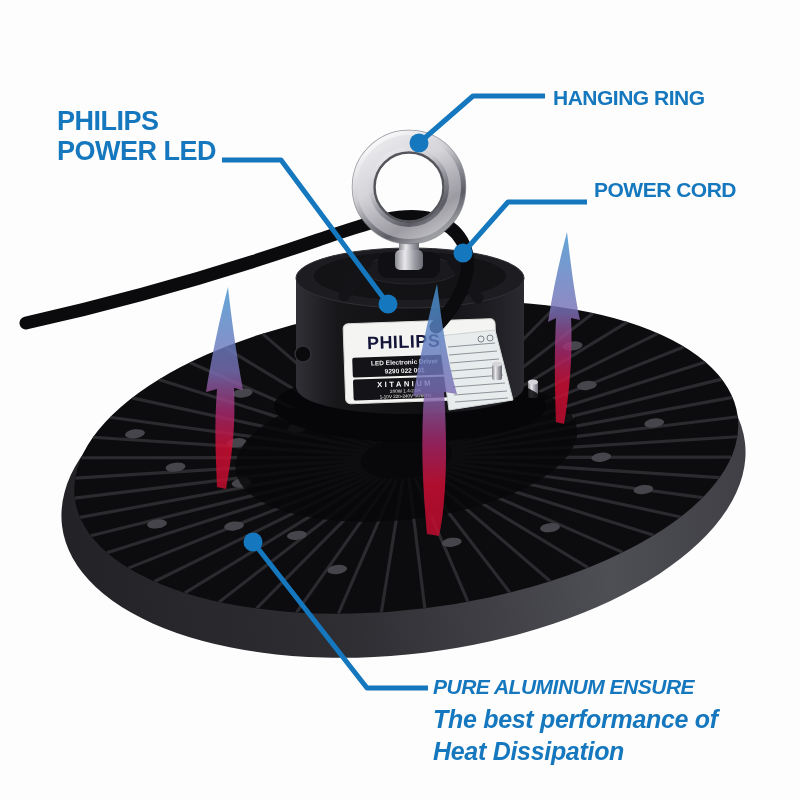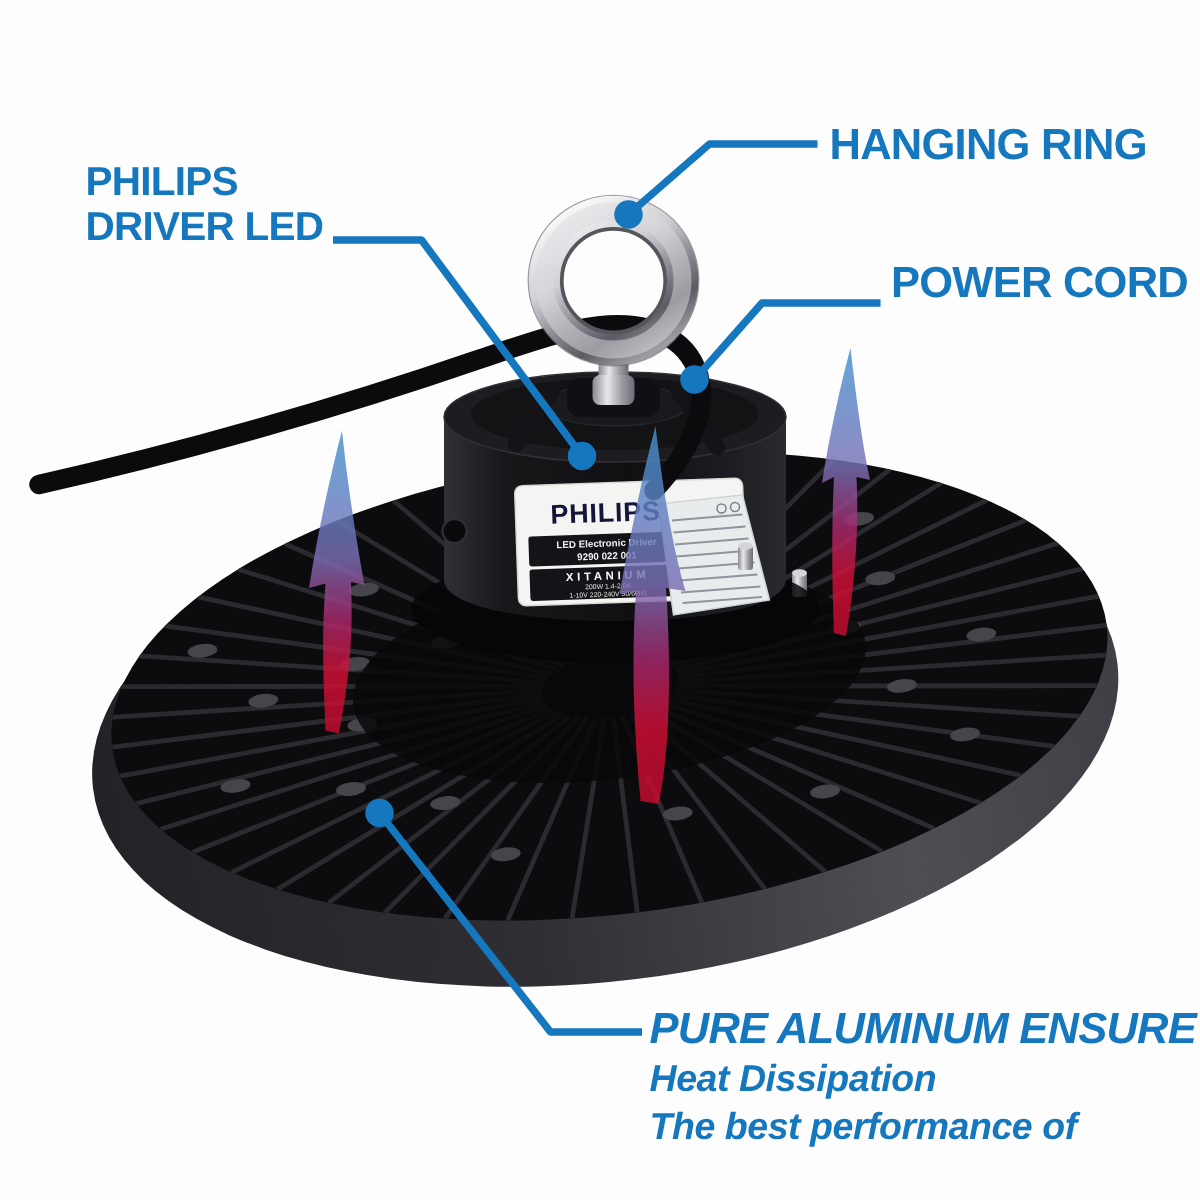--- a/index.html
+++ b/index.html
@@ -1,20 +1,20 @@
 <!DOCTYPE html>
 <html><head>
 <meta charset="utf-8">
 <style>
   html,body{margin:0;padding:0;}
   body{width:800px;height:800px;background:#fdfdfd;position:relative;overflow:hidden;
        font-family:"Liberation Sans",sans-serif;}
   .stage{position:absolute;left:0;top:0;width:800px;height:800px;}
   .callout{position:absolute;color:#1577bd;font-weight:700;white-space:nowrap;}
-  .co-line-lg{font-size:29px;line-height:33px;letter-spacing:-0.5px;text-align:center;}
+  .co-line-lg{font-size:21px;line-height:33px;letter-spacing:-0.5px;}
   .co-line-md{font-size:27px;line-height:30px;letter-spacing:-0.5px;}
   .co-line-sm{font-size:23px;line-height:28px;letter-spacing:-0.3px;}
   .co-line-sm2{font-size:25px;line-height:32px;letter-spacing:-0.3px;}
   #co-driver{left:57px;top:106px;}
   #co-hanging{left:553px;top:81px;}
   #co-power{left:594px;top:173px;}
   #co-aluminum{left:433px;top:670px;font-style:italic;}
   svg text{font-family:"Liberation Sans",sans-serif;}
   [data-name="heatsink-fins"] line{stroke:#2a2a2f;stroke-width:3.2;}
   [data-name="heatsink-bosses"] ellipse{fill:#45454b;}
@@ -223,24 +223,24 @@
   <g data-name="callout-dots" fill="#1577bd">
     <circle data-name="leader-dot-hanging-ring" cx="419" cy="143" r="9.5"></circle>
     <circle data-name="leader-dot-power-cord" cx="463" cy="253" r="9.5"></circle>
     <circle data-name="leader-dot-driver" cx="388" cy="304" r="9.5"></circle>
     <circle data-name="leader-dot-aluminum" cx="253" cy="542" r="9.5"></circle>
   </g>
 </svg>
 
 <div class="callout" id="co-driver" data-name="callout-philips-driver">
   <div class="co-line-md" data-name="callout-driver-title1">PHILIPS</div>
-  <div class="co-line-md" data-name="callout-driver-title2">DRIVER LED</div>
+  <div class="co-line-md" data-name="callout-driver-title2">POWER LED</div>
 </div>
 
 <div class="callout co-line-lg" id="co-hanging" data-name="callout-hanging-ring">HANGING RING</div>
 
 <div class="callout co-line-lg" id="co-power" data-name="callout-power-cord">POWER CORD</div>
 
 <div class="callout" id="co-aluminum" data-name="callout-pure-aluminum">
   <div class="co-line-lg" data-name="callout-aluminum-title">PURE ALUMINUM ENSURE</div>
+  <div class="co-line-sm2" data-name="callout-aluminum-line2">The best performance of</div>
   <div class="co-line-sm2" data-name="callout-aluminum-line3">Heat Dissipation</div>
-  <div class="co-line-sm2" data-name="callout-aluminum-line2">The best performance of</div>
 </div>
 
 </body></html>

